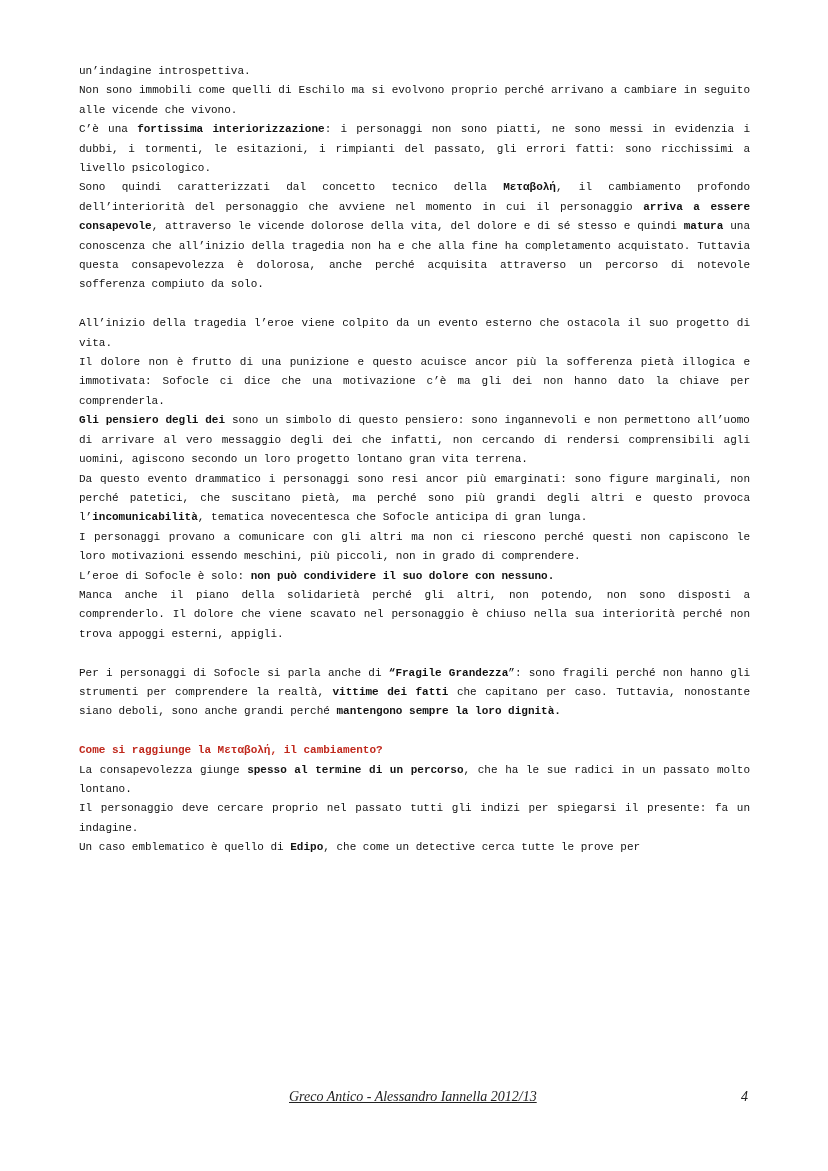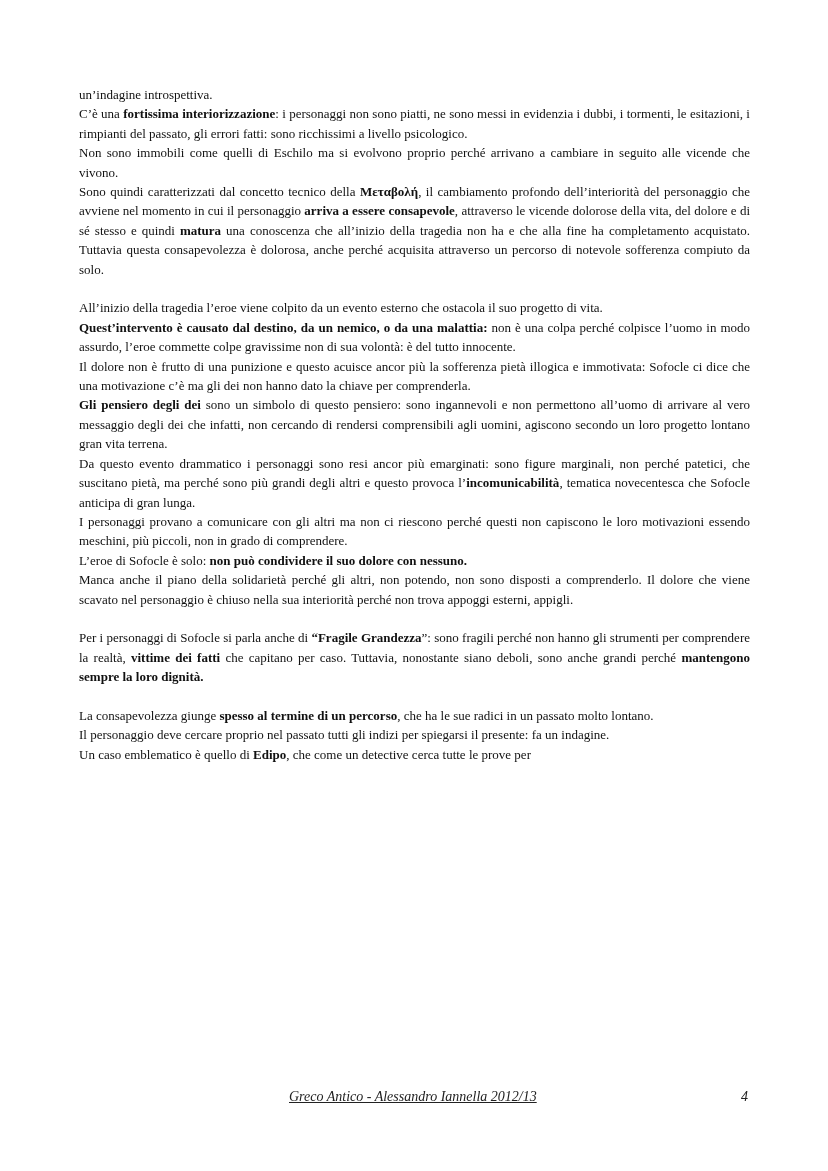--- a/index.html
+++ b/index.html
@@ -1,54 +1,54 @@
 <!DOCTYPE html>
 <html><head>
 <meta charset="utf-8">
 <style>
   html, body { margin: 0; padding: 0; background: #ffffff; }
   body { width: 828px; height: 1171px; position: relative; overflow: hidden; }
   .page {
-    position: absolute; left: 79px; top: 85px; width: 671px;
-    font-family: Liberation Serif, serif;
-    font-size: 13px; line-height: 19.4px; color: #111111;
+    position: absolute; left: 79px; top: 62px; width: 671px;
+    font-family: Liberation Mono, monospace;
+    font-size: 11px; line-height: 19.4px; color: #111111;
     text-align: justify;
   }
   .para { margin: 0; }
   .gap { height: 19.4px; }
   .heading { color: #c0281c; font-weight: bold; margin: 0; }
   b { font-weight: bold; }
   .footer {
     position: absolute; top: 1089px; left: 0; width: 828px;
     font-family: "Liberation Serif", serif; font-style: italic;
     font-size: 14px; color: #222222;
   }
   .footer-title { position: absolute; left: 289px; text-decoration: underline; }
   .footer-page { position: absolute; left: 741px; }
 </style>
 </head>
 <body>
 
 <div class="page" id="doc">
     <p class="para"><span>un’indagine introspettiva.</span></p>
+    <p class="para"><span>Non sono immobili come quelli di Eschilo ma si evolvono proprio perché arrivano a cambiare in seguito alle vicende che vivono.</span></p>
     <p class="para"><span>C’è una </span><b>fortissima interiorizzazione</b><span>: i personaggi non sono piatti, ne sono messi in evidenzia i dubbi, i tormenti, le esitazioni, i rimpianti del passato, gli errori fatti: sono ricchissimi a livello psicologico.</span></p>
-    <p class="para"><span>Non sono immobili come quelli di Eschilo ma si evolvono proprio perché arrivano a cambiare in seguito alle vicende che vivono.</span></p>
     <p class="para"><span>Sono quindi caratterizzati dal concetto tecnico della </span><b>Μεταβολή</b><span>, il cambiamento profondo dell’interiorità del personaggio che avviene nel momento in cui il personaggio </span><b>arriva a essere consapevole</b><span>, attraverso le vicende dolorose della vita, del dolore e di sé stesso e quindi </span><b>matura</b><span> una conoscenza che all’inizio della tragedia non ha e che alla fine ha completamento acquistato. Tuttavia questa consapevolezza è dolorosa, anche perché acquisita attraverso un percorso di notevole sofferenza compiuto da solo.</span></p>
     <div class="gap"></div>
     <p class="para"><span>All’inizio della tragedia l’eroe viene colpito da un evento esterno che ostacola il suo progetto di vita.</span></p>
-    <p class="para"><b>Quest’intervento è causato dal destino, da un nemico, o da una malattia:</b><span> non è una colpa perché colpisce l’uomo in modo assurdo, l’eroe commette colpe gravissime non di sua volontà: è del tutto innocente.</span></p>
     <p class="para"><span>Il dolore non è frutto di una punizione e questo acuisce ancor più la sofferenza pietà illogica e immotivata: Sofocle ci dice che una motivazione c’è ma gli dei non hanno dato la chiave per comprenderla.</span></p>
     <p class="para"><b>Gli pensiero degli dei</b><span> sono un simbolo di questo pensiero: sono ingannevoli e non permettono all’uomo di arrivare al vero messaggio degli dei che infatti, non cercando di rendersi comprensibili agli uomini, agiscono secondo un loro progetto lontano gran vita terrena.</span></p>
     <p class="para"><span>Da questo evento drammatico i personaggi sono resi ancor più emarginati: sono figure marginali, non perché patetici, che suscitano pietà, ma perché sono più grandi degli altri e questo provoca l’</span><b>incomunicabilità</b><span>, tematica novecentesca che Sofocle anticipa di gran lunga.</span></p>
     <p class="para"><span>I personaggi provano a comunicare con gli altri ma non ci riescono perché questi non capiscono le loro motivazioni essendo meschini, più piccoli, non in grado di comprendere.</span></p>
     <p class="para"><span>L’eroe di Sofocle è solo: </span><b>non può condividere il suo dolore con nessuno.</b></p>
     <p class="para"><span>Manca anche il piano della solidarietà perché gli altri, non potendo, non sono disposti a comprenderlo. Il dolore che viene scavato nel personaggio è chiuso nella sua interiorità perché non trova appoggi esterni, appigli.</span></p>
     <div class="gap"></div>
     <p class="para"><span>Per i personaggi di Sofocle si parla anche di </span><b>“Fragile Grandezza</b><span>”: sono fragili perché non hanno gli strumenti per comprendere la realtà, </span><b>vittime dei fatti</b><span> che capitano per caso. Tuttavia, nonostante siano deboli, sono anche grandi perché </span><b>mantengono sempre la loro dignità.</b></p>
     <div class="gap"></div>
+    <p class="heading"><span>Come si raggiunge la Μεταβολή, il cambiamento?</span></p>
     <p class="para"><span>La consapevolezza giunge </span><b>spesso al termine di un percorso</b><span>, che ha le sue radici in un passato molto lontano.</span></p>
     <p class="para"><span>Il personaggio deve cercare proprio nel passato tutti gli indizi per spiegarsi il presente: fa un indagine.</span></p>
     <p class="para"><span>Un caso emblematico è quello di </span><b>Edipo</b><span>, che come un detective cerca tutte le prove per</span></p>
   </div>
 
 <div class="footer">
   <span class="footer-title">Greco Antico - Alessandro Iannella 2012/13</span>
   <span class="footer-page">4</span>
 </div>
 

